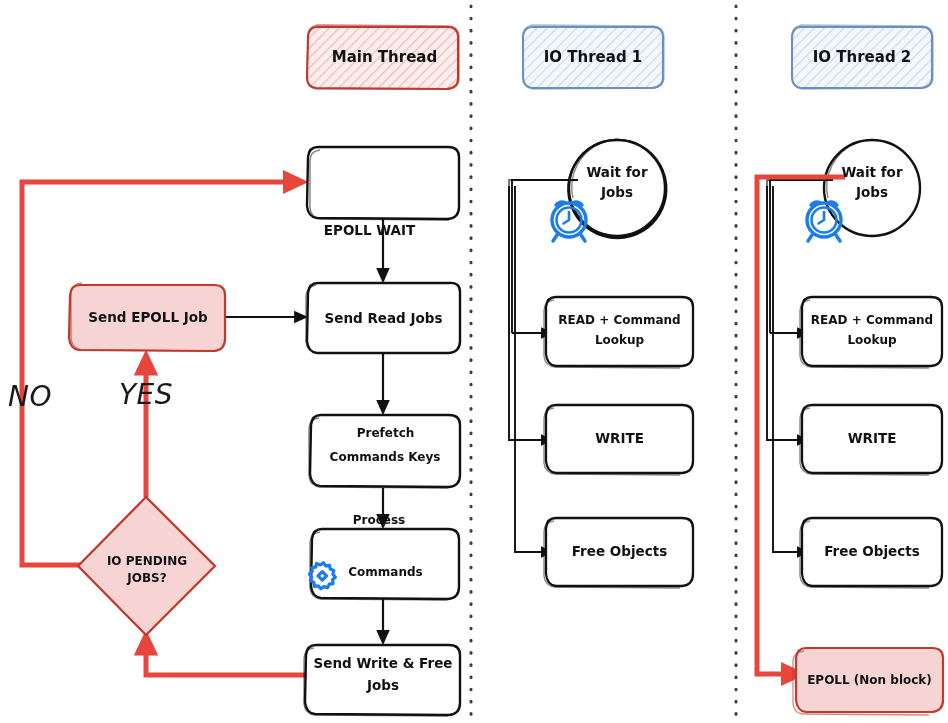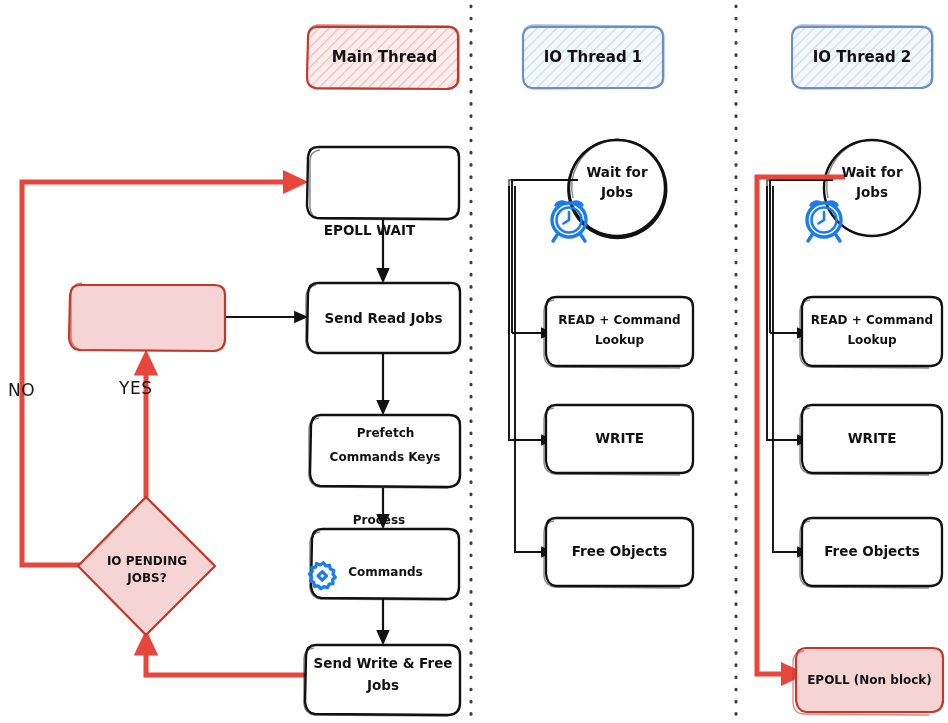--- a/index.html
+++ b/index.html
@@ -15,21 +15,21 @@
     text-align:center;pointer-events:none;
     font-family:"DejaVu Sans", sans-serif;
     font-weight:bold;color:#111111;line-height:1.18;
   }
   .lbl.sm{font-size:12px;}
   .lbl.md{font-size:13.5px;}
   .lbl.lg{font-size:12px;}
   .lbl.hdr{font-size:15px;font-weight:bold;}
   .plain{
     position:absolute;font-family:"DejaVu Sans", sans-serif;
-    font-weight:normal;font-size:17px;color:#1a1a1a;letter-spacing:.5px;
+    font-weight:normal;font-size:28px;color:#1a1a1a;letter-spacing:.5px;font-style:italic;
   }
 </style>
 </head>
 <body>
 
 <div id="stage">
 
 <svg id="canvas" viewBox="0 0 948 723" xmlns="http://www.w3.org/2000/svg">
   <defs>
 
@@ -243,20 +243,21 @@
 
 <div class="lbl lg" style="left:310px;top:421px;width:151px;height:24px;">Prefetch</div>
 <div class="lbl lg" style="left:306px;top:445px;width:158px;height:24px;">Commands Keys</div>
 
 <div class="lbl lg" style="left:311px;top:508px;width:136px;height:24px;">Process</div>
 <div class="lbl lg" style="left:311px;top:560px;width:149px;height:24px;">Commands</div>
 
 <div class="lbl md" style="left:305px;top:653px;width:156px;height:22px;">Send Write &amp; Free</div>
 <div class="lbl md" style="left:305px;top:675px;width:156px;height:22px;">Jobs</div>
 
+<div class="lbl md" style="left:69px;top:285px;width:158px;height:66px;">Send EPOLL Job</div>
 
 <div class="lbl sm" style="left:88px;top:553px;width:118px;height:17px;">IO PENDING</div>
 <div class="lbl sm" style="left:88px;top:570px;width:118px;height:17px;">JOBS?</div>
 
 <div class="plain" style="left:8px;top:380px;">NO</div>
 <div class="plain" style="left:119px;top:378px;text-align:center;">YES</div>
 
 <div class="lbl md" style="left:575px;top:163px;width:84px;height:20px;">Wait for</div>
 <div class="lbl md" style="left:575px;top:183px;width:84px;height:20px;">Jobs</div>
 

